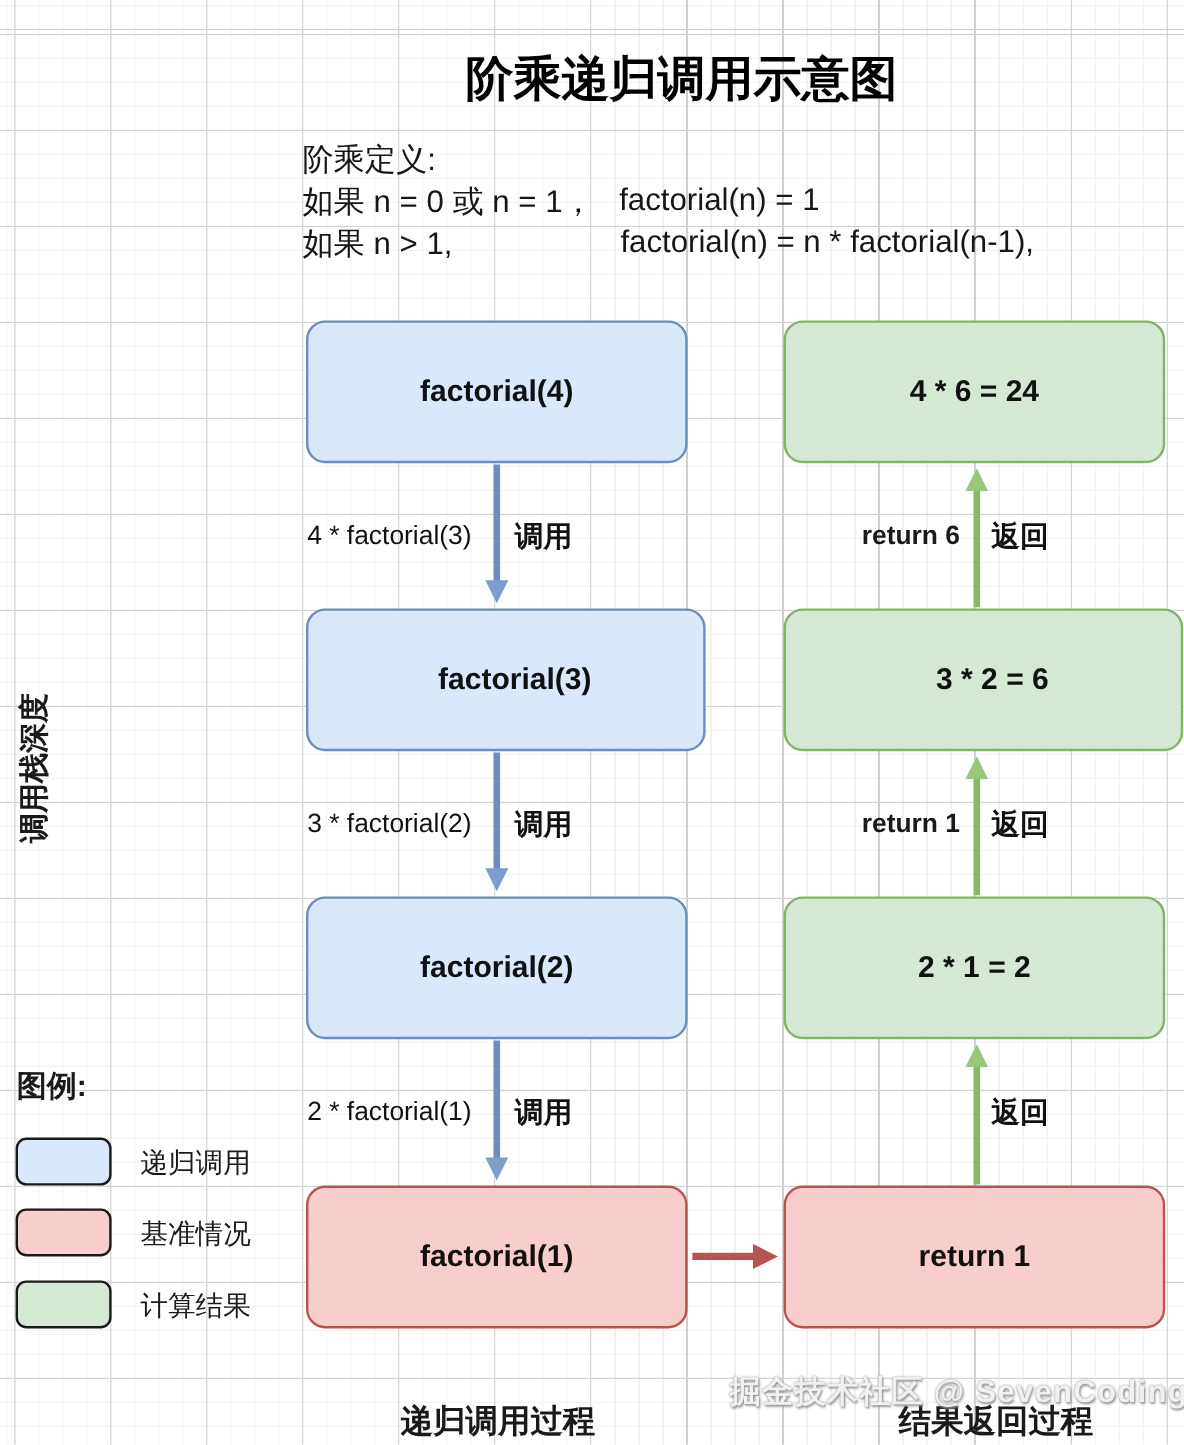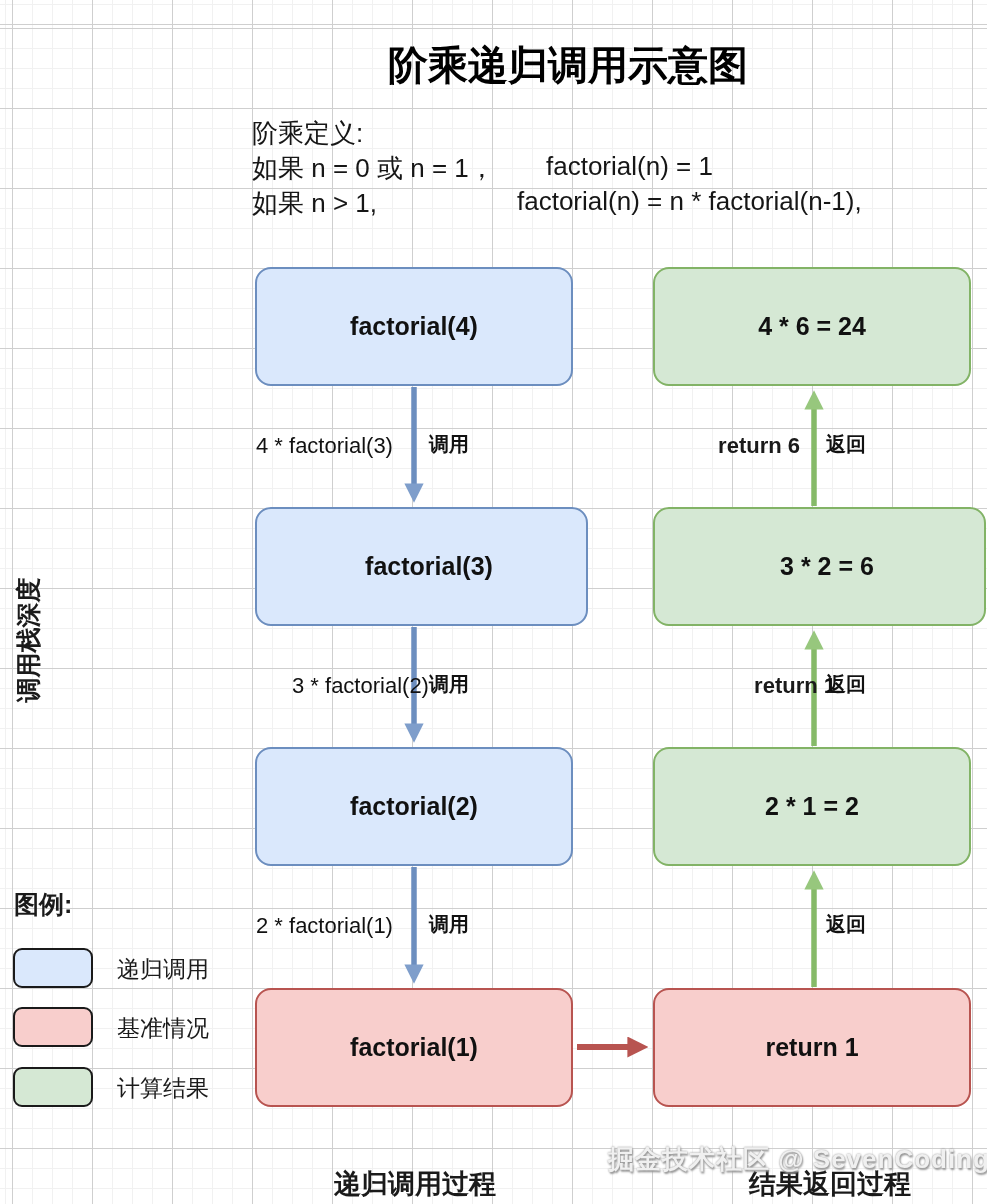--- a/index.html
+++ b/index.html
@@ -13,42 +13,42 @@
       repeating-linear-gradient(90deg, #f1f1f1 0 1px, transparent 1px 20px),
       repeating-linear-gradient(0deg,  #f1f1f1 0 1px, transparent 1px 20px);
     background-position:12px 25px, 12px 25px, 12px 25px, 12px 25px;
   }
   .abs { position:absolute; white-space:nowrap; }
   .title { left:388px; top:38px; width:352px; text-align:center;
            font-size:40px; font-weight:700; color:#000; z-index:3; }
   .def { font-size:26px; color:#161616; z-index:3; }
   .def-heading  { left:252px; top:116px; }
   .def-cond-0   { left:252px; top:151px; }
-  .def-form-0   { left:546px; top:151px; }
+  .def-form-0   { left:516px; top:151px; }
   .def-cond-1   { left:252px; top:186px; }
   .def-form-1   { left:517px; top:186px; }
 
   .box { position:absolute; width:314px; height:115px; border:2px solid;
          border-radius:16px; display:flex; align-items:center; justify-content:center;
          font-size:25px; font-weight:700; color:#111; z-index:2; }
   .blue  { background:#dae8fc; border-color:#6c8ebf; }
   .green { background:#d5e8d4; border-color:#82b366; }
   .red   { background:#f8cecc; border-color:#b85450; }
   .col-call { left:255px; } .col-ret { left:653px; }
   .row-0 { top:267px; } .row-1 { top:507px;padding-left:15px; } .row-2 { top:747px; } .row-3 { top:988px; }
 
   svg.arrows { position:absolute; left:0; top:0; z-index:1; }
 
   .expr { font-size:22px; color:#111; z-index:3; }
-  .action { font-size:20px; font-weight:700; color:#111; z-index:3; }
+  .action { font-size:24px; font-weight:700; color:#111; z-index:3; }
   .ret-expr { font-size:22px; font-weight:700; width:145px; text-align:right; z-index:3; }
   .lx-call { left:256px; } .la-call { left:429px; }
   .lx-ret  { left:655px; } .la-ret  { left:826px; }
   .gap-0e { top:433px; } .gap-0a { top:431px; }
-  .gap-1e { top:673px;margin-left:36px; } .gap-1a { top:671px; }
+  .gap-1e { top:673px; } .gap-1a { top:671px; }
   .gap-2e { top:913px; } .gap-2a { top:911px; }
 
   .base-note { left:255px; top:1110px; width:220px; text-align:center;
                font-size:21px; font-weight:700; z-index:3; }
   .caption { top:1166px; width:300px; text-align:center; font-size:27px;
              font-weight:700; z-index:3; }
   .caption-call { left:265px; } .caption-ret { left:680px; }
 
   .axis-label { left:28px; top:640px; transform:translate(-50%,-50%) rotate(-90deg);
                 font-size:25px; font-weight:700; z-index:3; }

